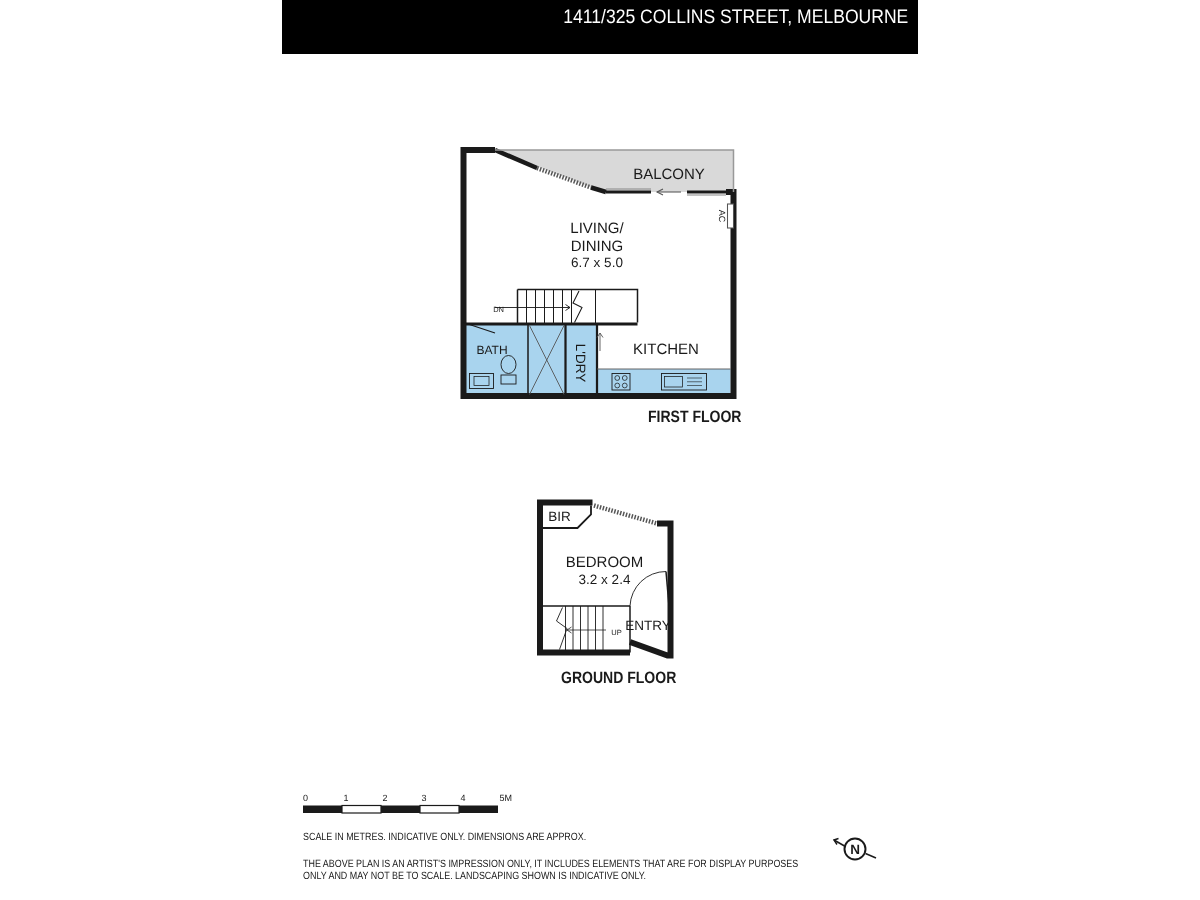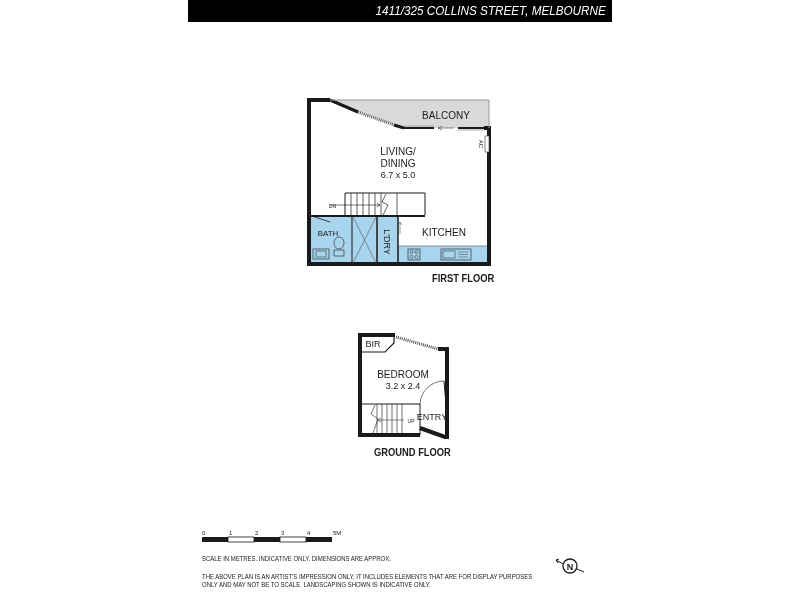--- a/index.html
+++ b/index.html
@@ -1,17 +1,17 @@
 <!DOCTYPE html>
 <html><head>
 <meta charset="utf-8">
 <style>
   html,body{margin:0;padding:0;}
   body{width:800px;height:600px;background:#ffffff;position:relative;overflow:hidden;font-family:"Liberation Sans","DejaVu Sans",sans-serif;}
-  .header{position:absolute;left:188px;top:0;width:424px;height:22px;background:#000;font-style:italic;}
+  .header{position:absolute;left:188px;top:0;width:424px;height:36px;background:#000;}
   .header-title{position:absolute;right:6px;top:3px;color:#fff;font-size:13px;font-family:"Liberation Sans",sans-serif;letter-spacing:0;transform:scaleX(0.9);transform-origin:right center;white-space:nowrap;}
   svg{position:absolute;left:0;top:0;}
   .lbl{font-family:"Liberation Sans",sans-serif;fill:#1a1a1a;}
   .floor-title{position:absolute;font-size:11px;font-weight:bold;color:#1a1a1a;transform:scaleX(0.85);transform-origin:left center;white-space:nowrap;}
   .scale-note{position:absolute;left:202px;top:555px;font-size:7px;color:#1a1a1a;transform:scaleX(0.85);transform-origin:left center;white-space:nowrap;}
   .disclaimer{position:absolute;left:202px;top:573px;font-size:7px;color:#1a1a1a;line-height:8px;transform:scaleX(0.85);transform-origin:left center;white-space:nowrap;}
   .tick{position:absolute;top:530px;font-size:6px;color:#1a1a1a;}
 </style>
 </head>
 <body>

